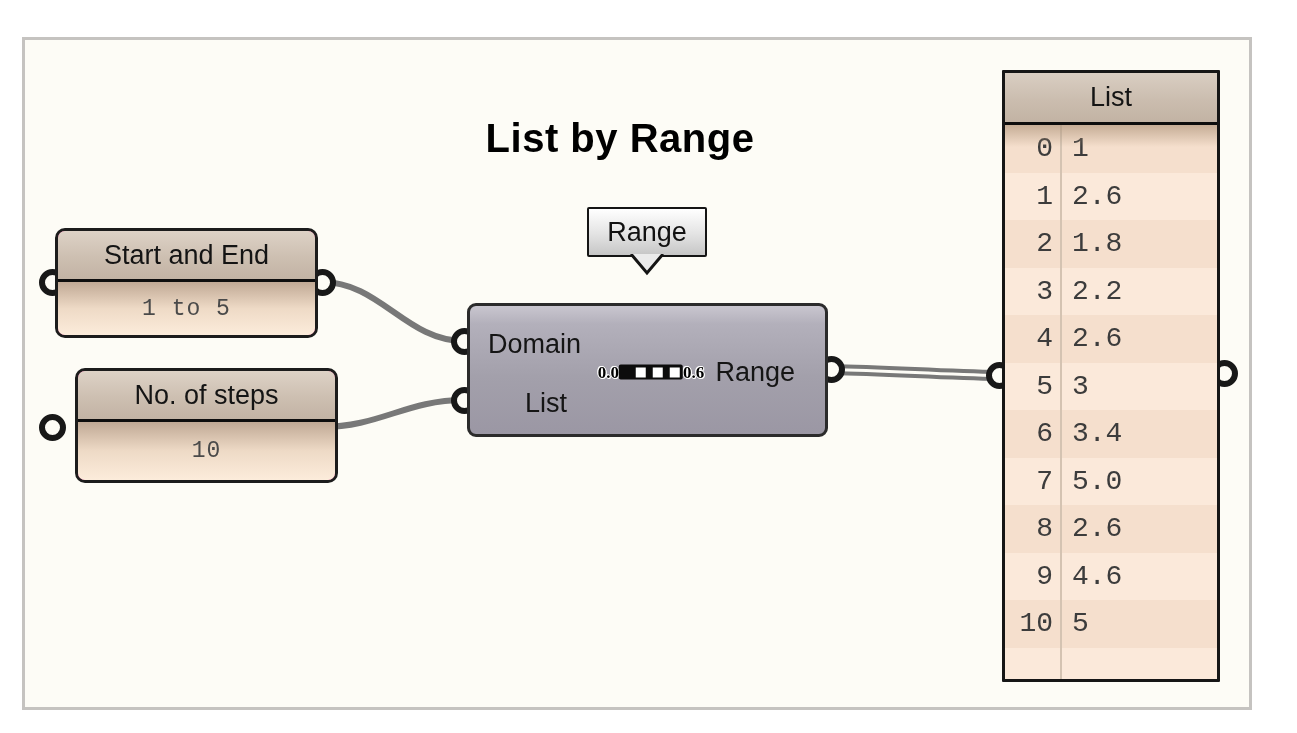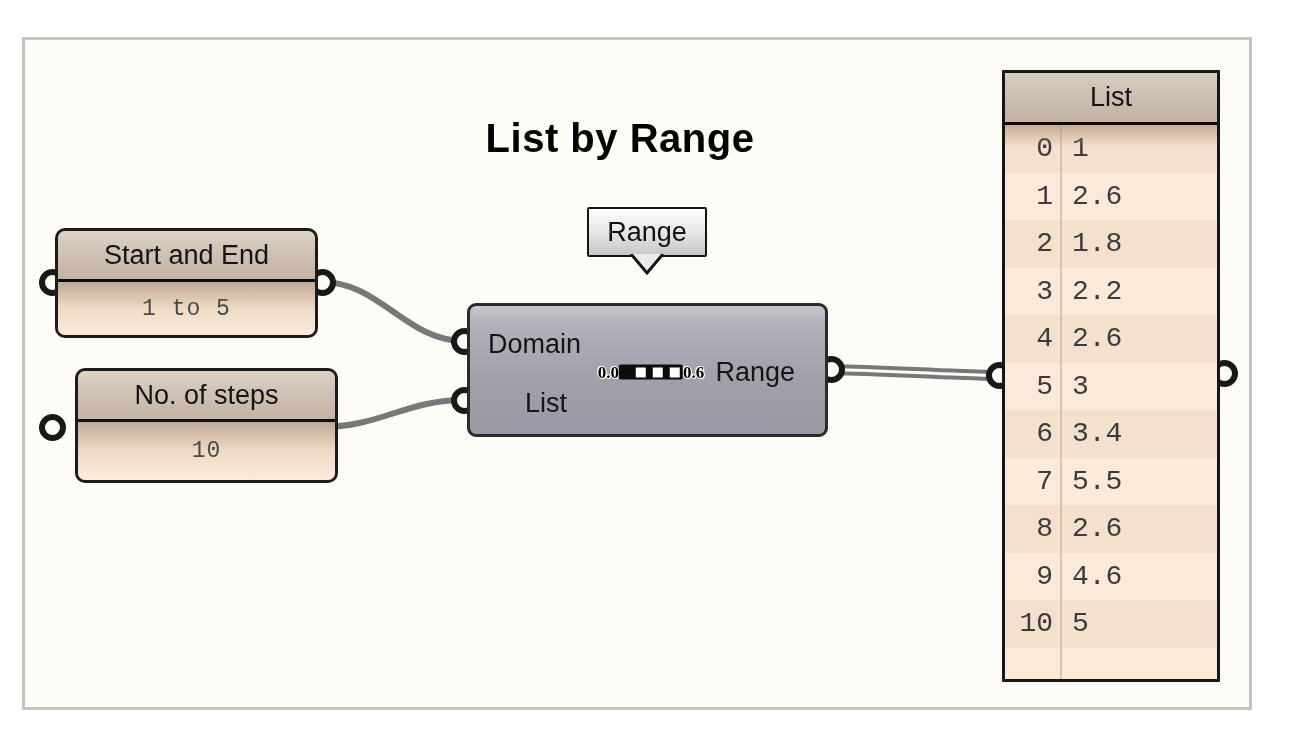--- a/index.html
+++ b/index.html
@@ -166,21 +166,21 @@
     <div class="lrow">
         <span class="idx">5</span>
         <span class="v">3</span>
       </div>
     <div class="lrow">
         <span class="idx">6</span>
         <span class="v">3.4</span>
       </div>
     <div class="lrow">
         <span class="idx">7</span>
-        <span class="v">5.5</span>
+        <span class="v">5.0</span>
       </div>
     <div class="lrow">
         <span class="idx">8</span>
         <span class="v">2.6</span>
       </div>
     <div class="lrow">
         <span class="idx">9</span>
         <span class="v">4.6</span>
       </div>
     <div class="lrow">

